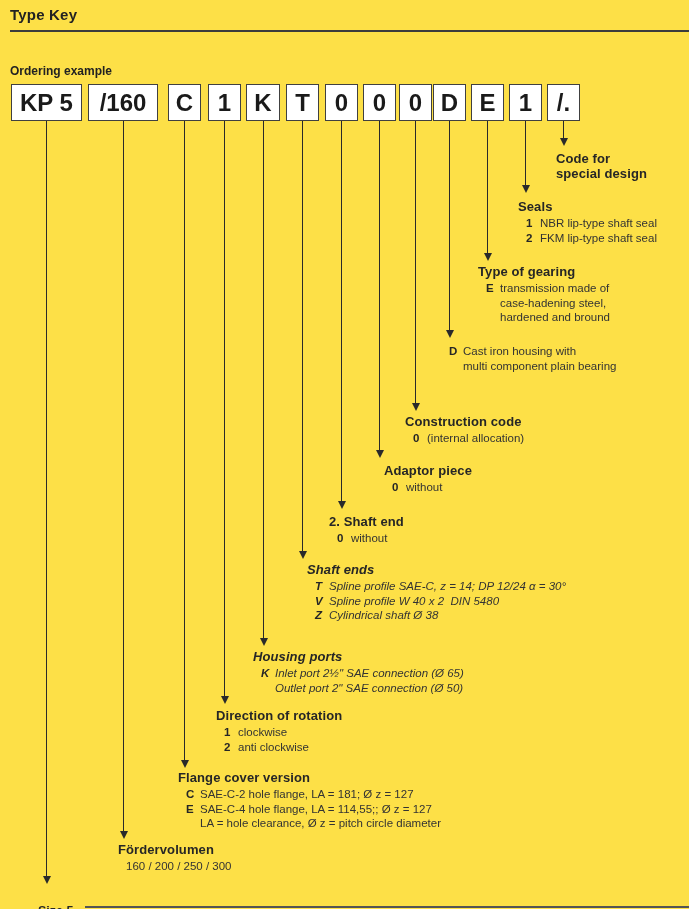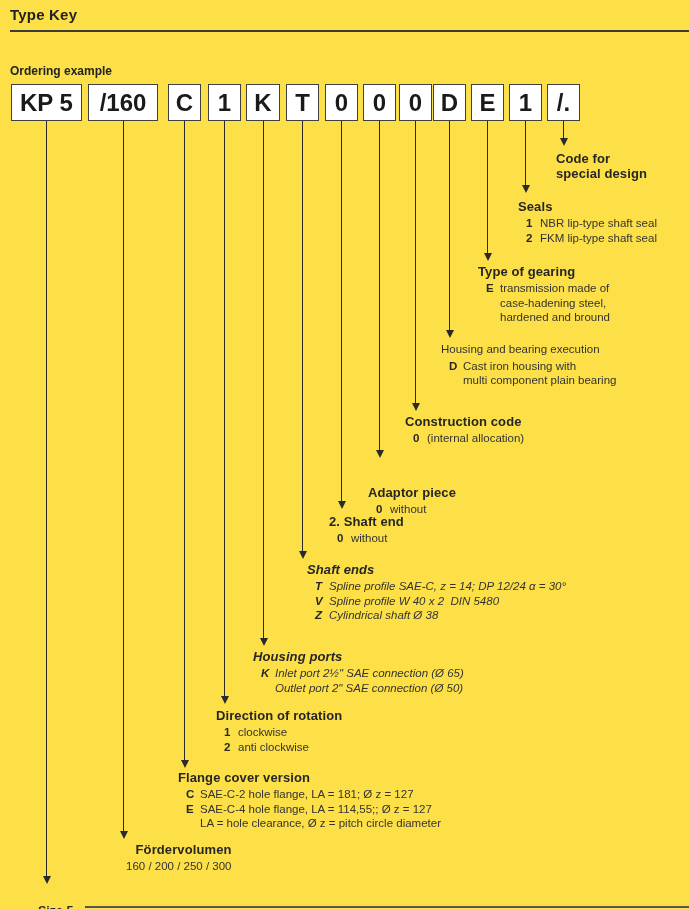--- a/index.html
+++ b/index.html
@@ -99,21 +99,20 @@
           <span class="t">case-hadening steel,</span>
         </div>
         <div class="row">
           <span class="k"></span>
           <span class="t">hardened and bround</span>
         </div>
       </div>
   </div>
 
   <div class="section" style="left:441px;top:342px;">
-    <div class="sec-sub">Housing and bearing execution</div>
     <div class="rows">
         <div class="row">
           <span class="k">D</span>
           <span class="t">Cast iron housing with</span>
         </div>
         <div class="row">
           <span class="k"></span>
           <span class="t">multi component plain bearing</span>
         </div>
       </div>
@@ -122,21 +121,21 @@
   <div class="section" style="left:405px;top:414px;">
     <div class="sec-title">Construction code</div>
     <div class="rows">
         <div class="row">
           <span class="k">0</span>
           <span class="t">(internal allocation)</span>
         </div>
       </div>
   </div>
 
-  <div class="section" style="left:368px;top:463px;margin-top:22px;">
+  <div class="section" style="left:384px;top:463px;">
     <div class="sec-title">Adaptor piece</div>
     <div class="rows">
         <div class="row">
           <span class="k">0</span>
           <span class="t">without</span>
         </div>
       </div>
   </div>
 
   <div class="section" style="left:329px;top:514px;">
@@ -206,21 +205,21 @@
           <span class="k">E</span>
           <span class="t">SAE-C-4 hole flange, LA = 114,55;; Ø z = 127</span>
         </div>
         <div class="row">
           <span class="k"></span>
           <span class="t">LA = hole clearance, Ø z = pitch circle diameter</span>
         </div>
       </div>
   </div>
 
-  <div class="section" style="left:118px;top:842px;text-align:right;">
+  <div class="section" style="left:118px;top:842px;">
     <div class="sec-title">Fördervolumen</div>
     <div class="rows rows-plain">
         <div class="row">
           <span class="k"></span>
           <span class="t">160 / 200 / 250 / 300</span>
         </div>
       </div>
   </div>
 
   <div class="size-label" style="left:38px;top:887px;">Size 5</div>

